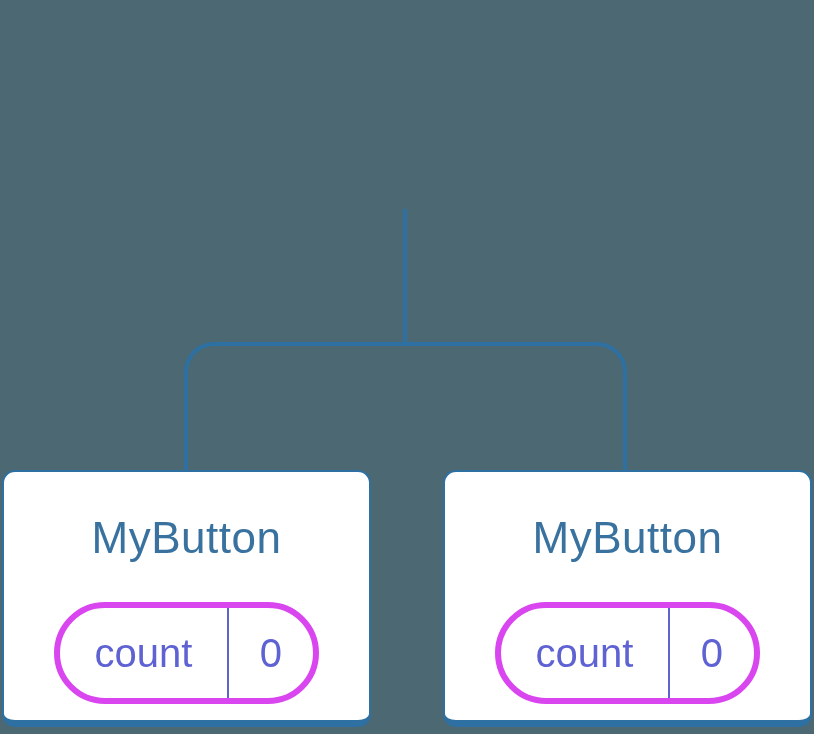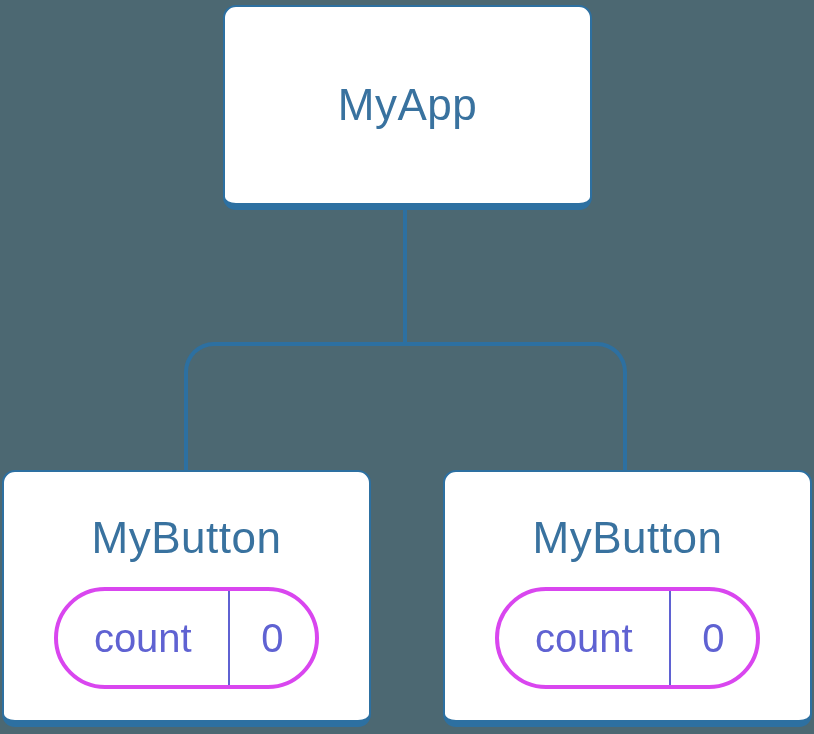--- a/index.html
+++ b/index.html
@@ -74,24 +74,24 @@
     height: 128px;
     border: 4px solid #2D70A1;
     border-bottom: none;
     border-radius: 30px 30px 0 0;
     background: transparent;
   }
 
   
   .state-pill {
     box-sizing: border-box;
-    margin-top: 27px;
+    margin-top: 42px;
     width: 265px;
     height: 102px;
-    border: 4px solid #d946ef;
+    border: 6px solid #d946ef;
     border-radius: 51px;
     display: flex;
     align-items: stretch;
     color: #5F62D2;
     font-size: 40px;
     overflow: hidden;
     background: #FFFFFF;
   }
   .state-name-cell {
     flex: 0 0 66%;
@@ -105,23 +105,20 @@
     display: flex;
     align-items: center;
     justify-content: center;
   }
 </style>
 </head>
 <body>
 
 <div class="canvas">
 
-  <div class="node node-root">
-    <div class="node-title">MyApp</div>
-  </div>
 
   <div class="stem"></div>
   <div class="branch"></div>
 
   <div class="node node-child node-child-left">
     <div class="node-title">MyButton</div>
     <div class="state-pill">
       <div class="state-name-cell">count</div>
       <div class="state-value-cell">0</div>
     </div>

